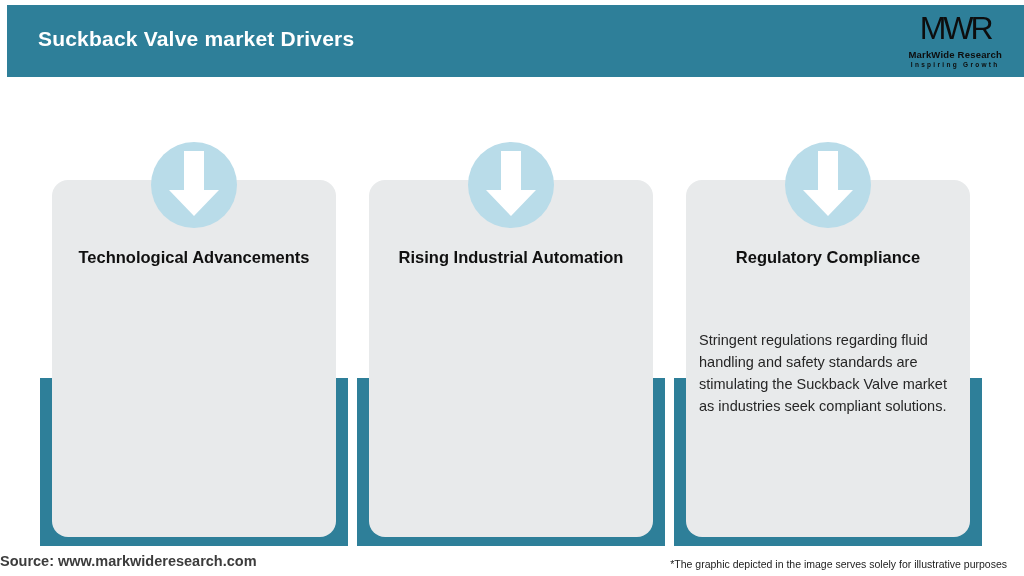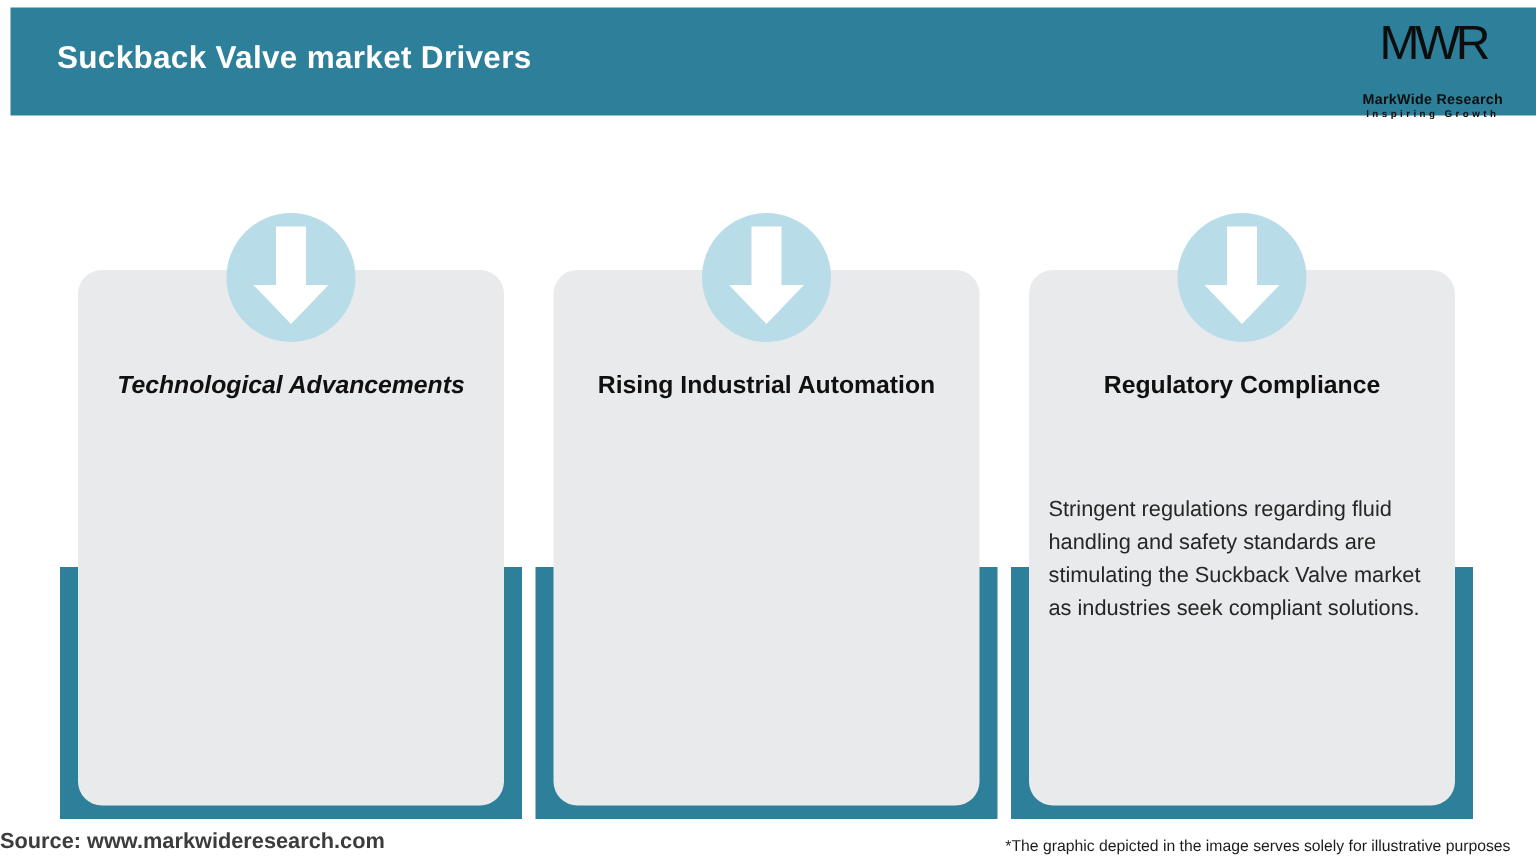--- a/index.html
+++ b/index.html
@@ -27,21 +27,21 @@
   }
   .logo {
     position: absolute; right: 22px; top: 7px;
     text-align: center; color: #0d0d0d; line-height: 1;
   }
   .logo-monogram {
     font-size: 32px; font-weight: 400; letter-spacing: -3px;
     line-height: 1;
   }
   .logo-name {
-    font-size: 9.5px; font-weight: 700; margin-top: 18px;
+    font-size: 9.5px; font-weight: 700; margin-top: 6px;
     white-space: nowrap; letter-spacing: 0.2px;
   }
   .logo-tagline {
     font-size: 6.5px; font-weight: 700; margin-top: 2px;
     white-space: nowrap; letter-spacing: 2.3px;
   }
 
   
   .frame {
     position: absolute; top: 378px; height: 168px; width: 308px;
@@ -50,21 +50,21 @@
   .frame-1 { left: 40px; }
   .frame-2 { left: 357px; }
   .frame-3 { left: 674px; }
 
   
   .card {
     position: absolute; top: 180px; height: 357px; width: 284px;
     background: var(--card-gray);
     border-radius: 16px;
   }
-  .card-1 { left: 52px; font-style: italic; }
+  .card-1 { left: 52px; }
   .card-2 { left: 369px; }
   .card-3 { left: 686px; }
 
   .card-title {
     position: absolute; top: 68px; left: 6px; right: 6px;
     text-align: center;
     font-size: 16.5px; font-weight: 700; color: #101010;
   }
   .card-body {
     position: absolute; top: 149px; left: 13px; right: 12px;

